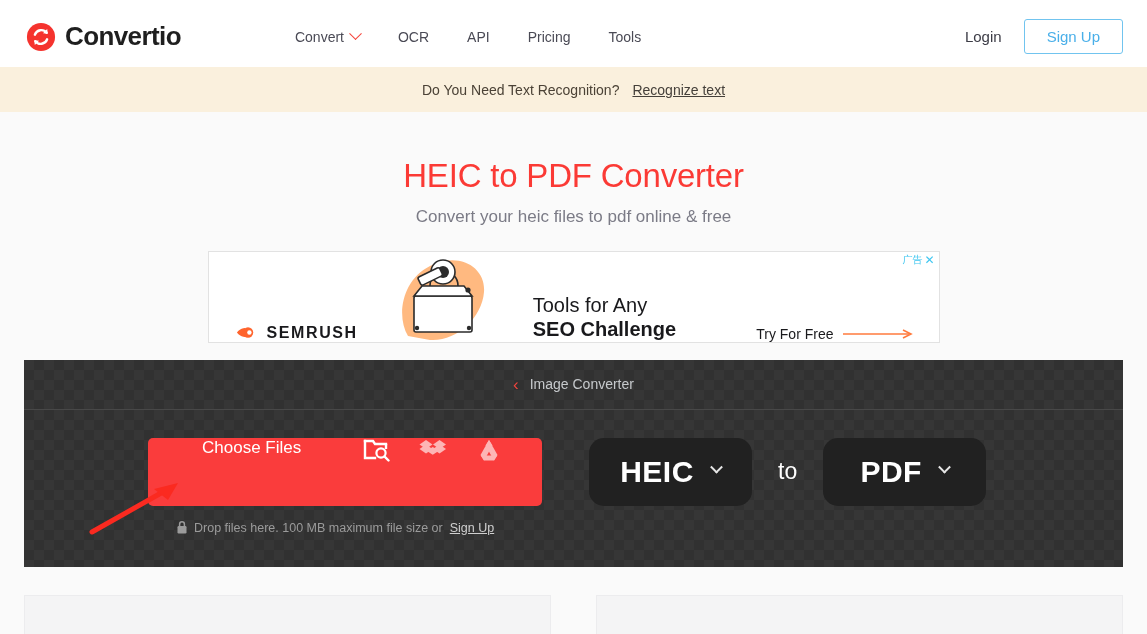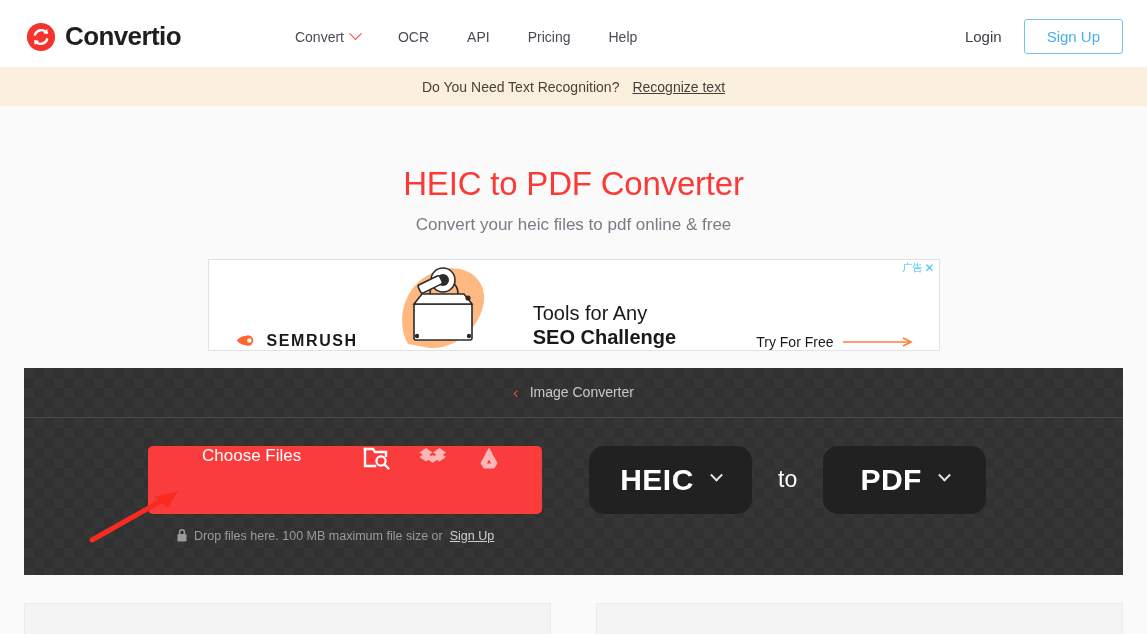--- a/index.html
+++ b/index.html
@@ -87,39 +87,39 @@
     border-radius: 3px;
     padding: 8px 22px;
     background: #fff;
     cursor: pointer;
     font-family: inherit;
     line-height: 1.15;
   }
 
   
   .ocr-banner {
-    height: 39px;
+    height: 45px;
     background: #faf0dd;
     display: flex;
     align-items: center;
     justify-content: center;
     gap: 13px;
     font-size: 14px;
     color: #4b4236;
   }
   .ocr-link {
     color: #45403a;
     text-decoration: underline;
     cursor: pointer;
   }
 
   
   .hero {
     text-align: center;
-    padding-top: 58px;
+    padding-top: 44px;
   }
   .hero h1 {
     font-size: 33px;
     font-weight: normal;
     color: #fb3a35;
     letter-spacing: -0.2px;
     line-height: 1.2;
   }
   .hero p {
     margin-top: 11px;
@@ -370,21 +370,21 @@
     <div class="navitem">
       <span>OCR</span>
     </div>
     <div class="navitem">
       <span>API</span>
     </div>
     <div class="navitem">
       <span>Pricing</span>
     </div>
     <div class="navitem">
-      <span>Help</span>
+      <span>Tools</span>
     </div>
   </nav>
 
   <div class="header-right">
     <span class="login-link">Login</span>
     <button class="signup-btn">Sign Up</button>
   </div>
 </div>
 
 <div class="ocr-banner">

